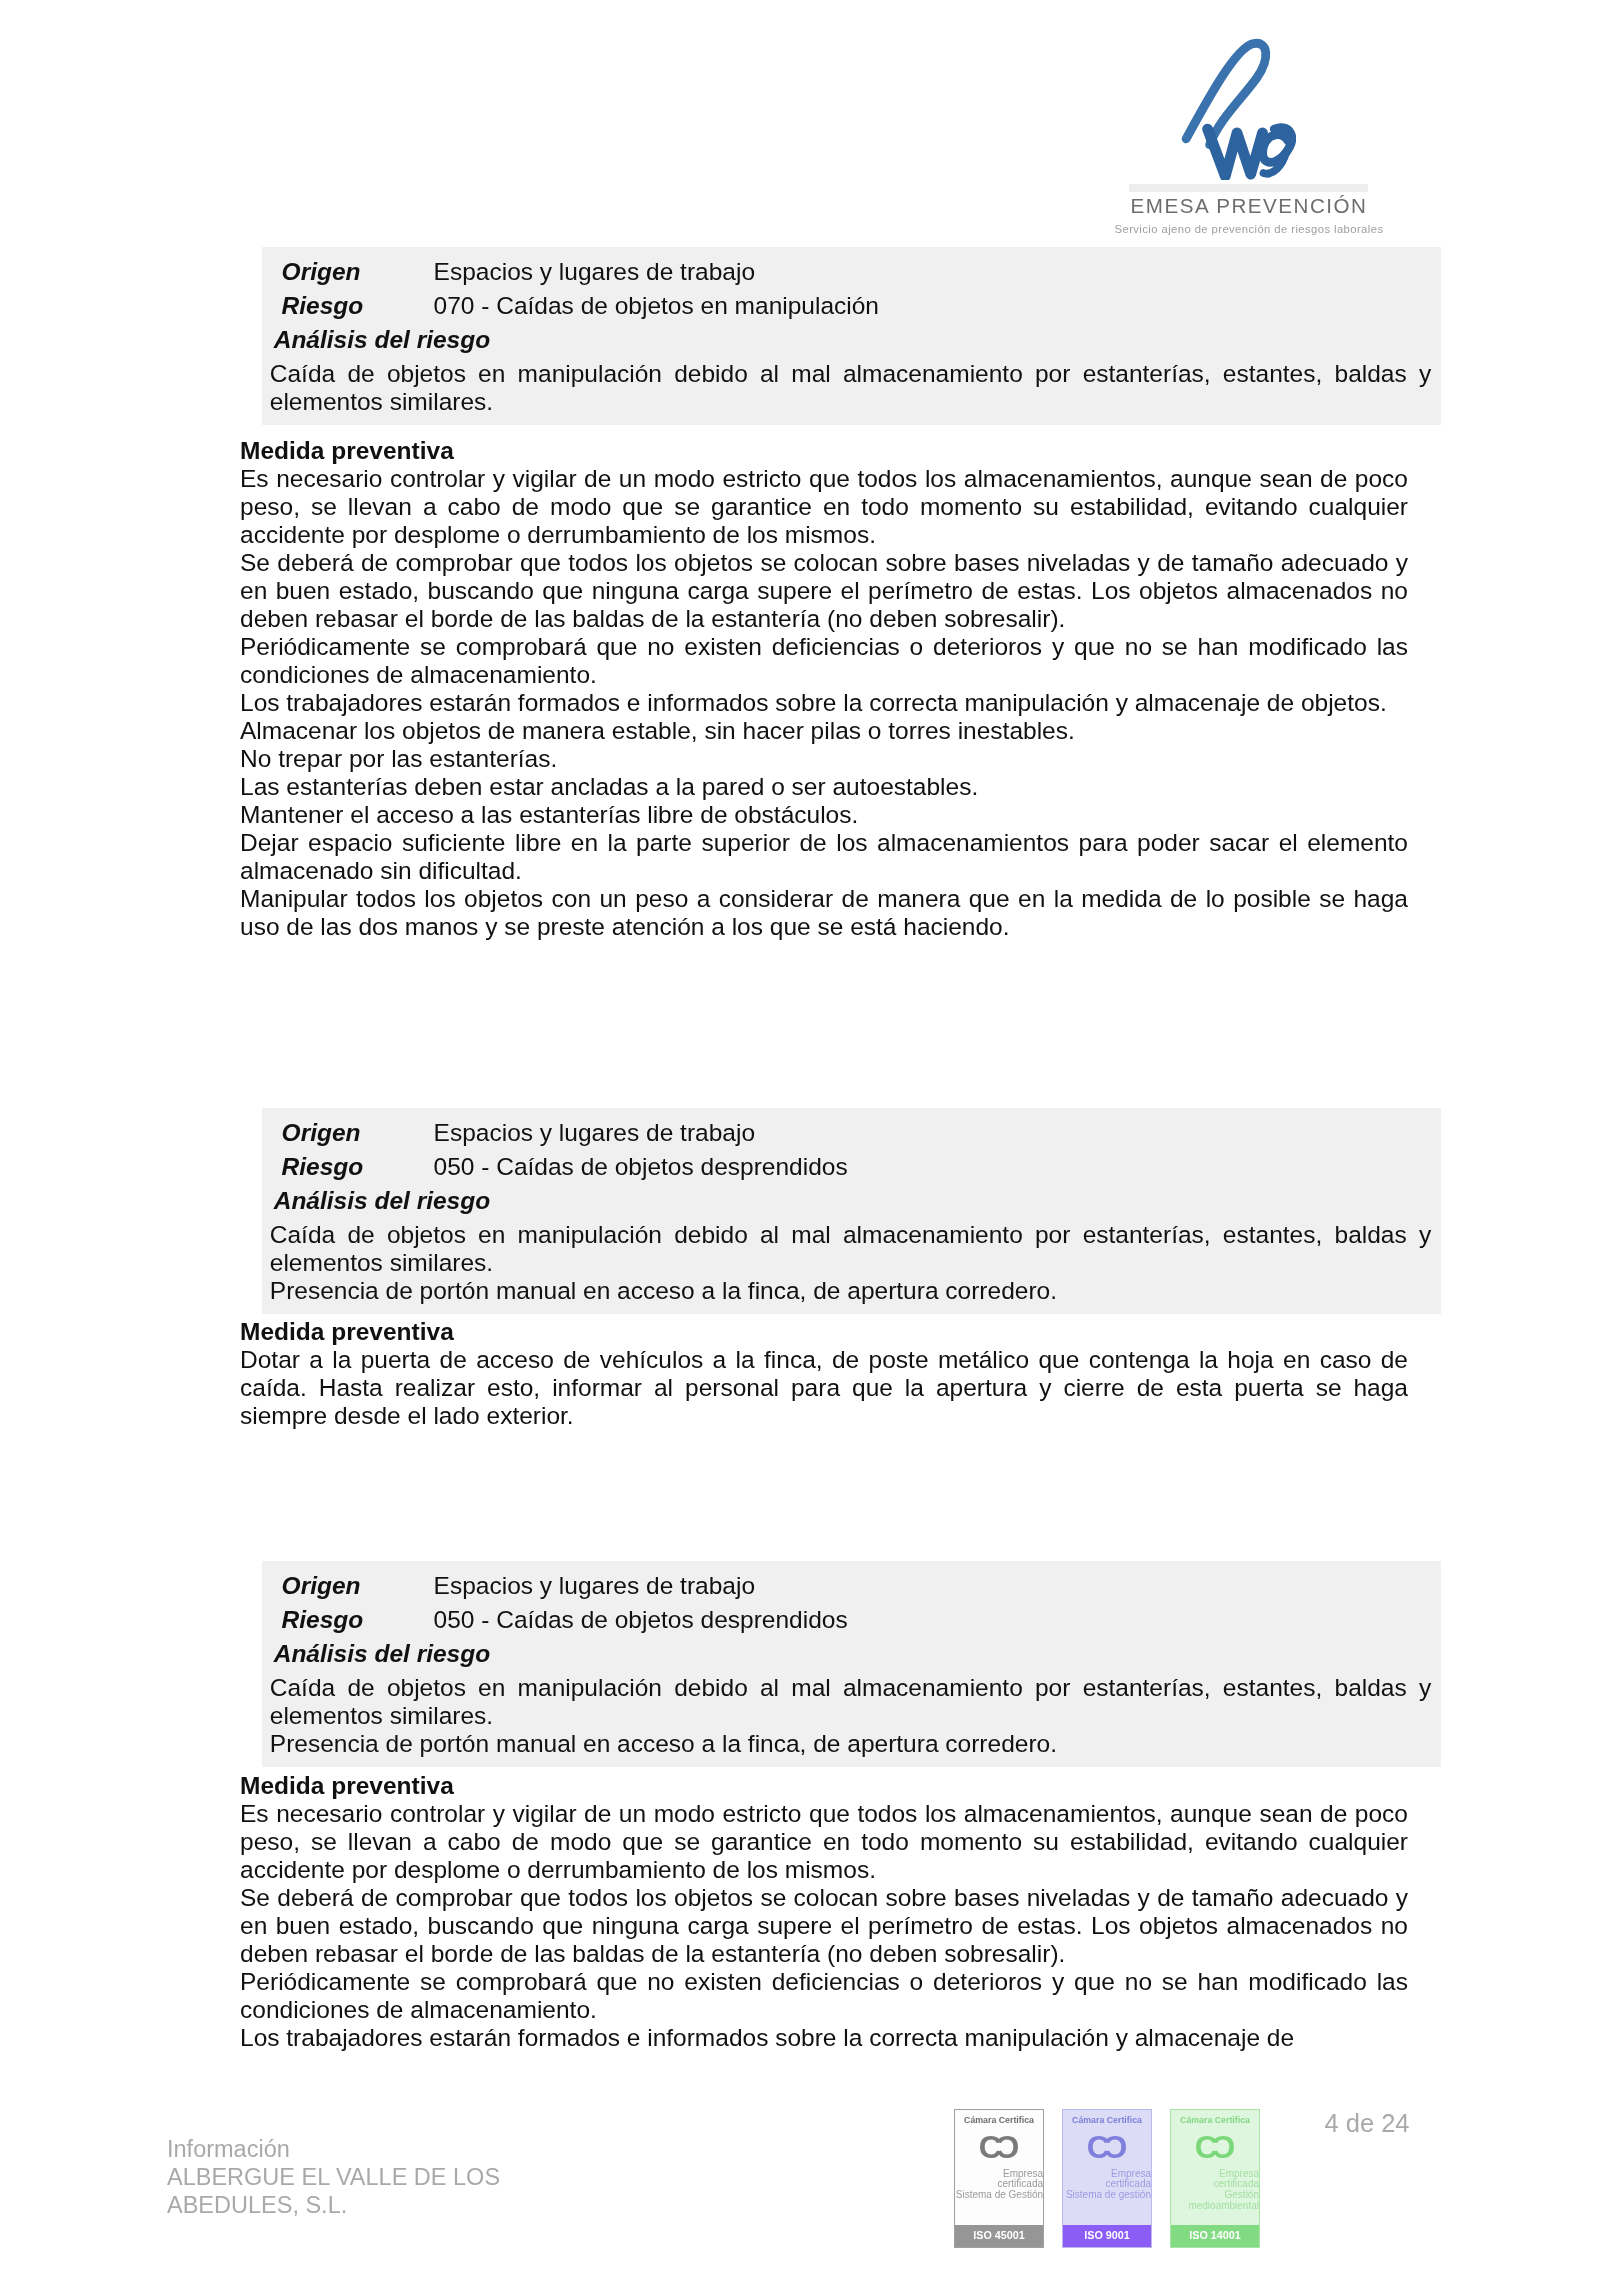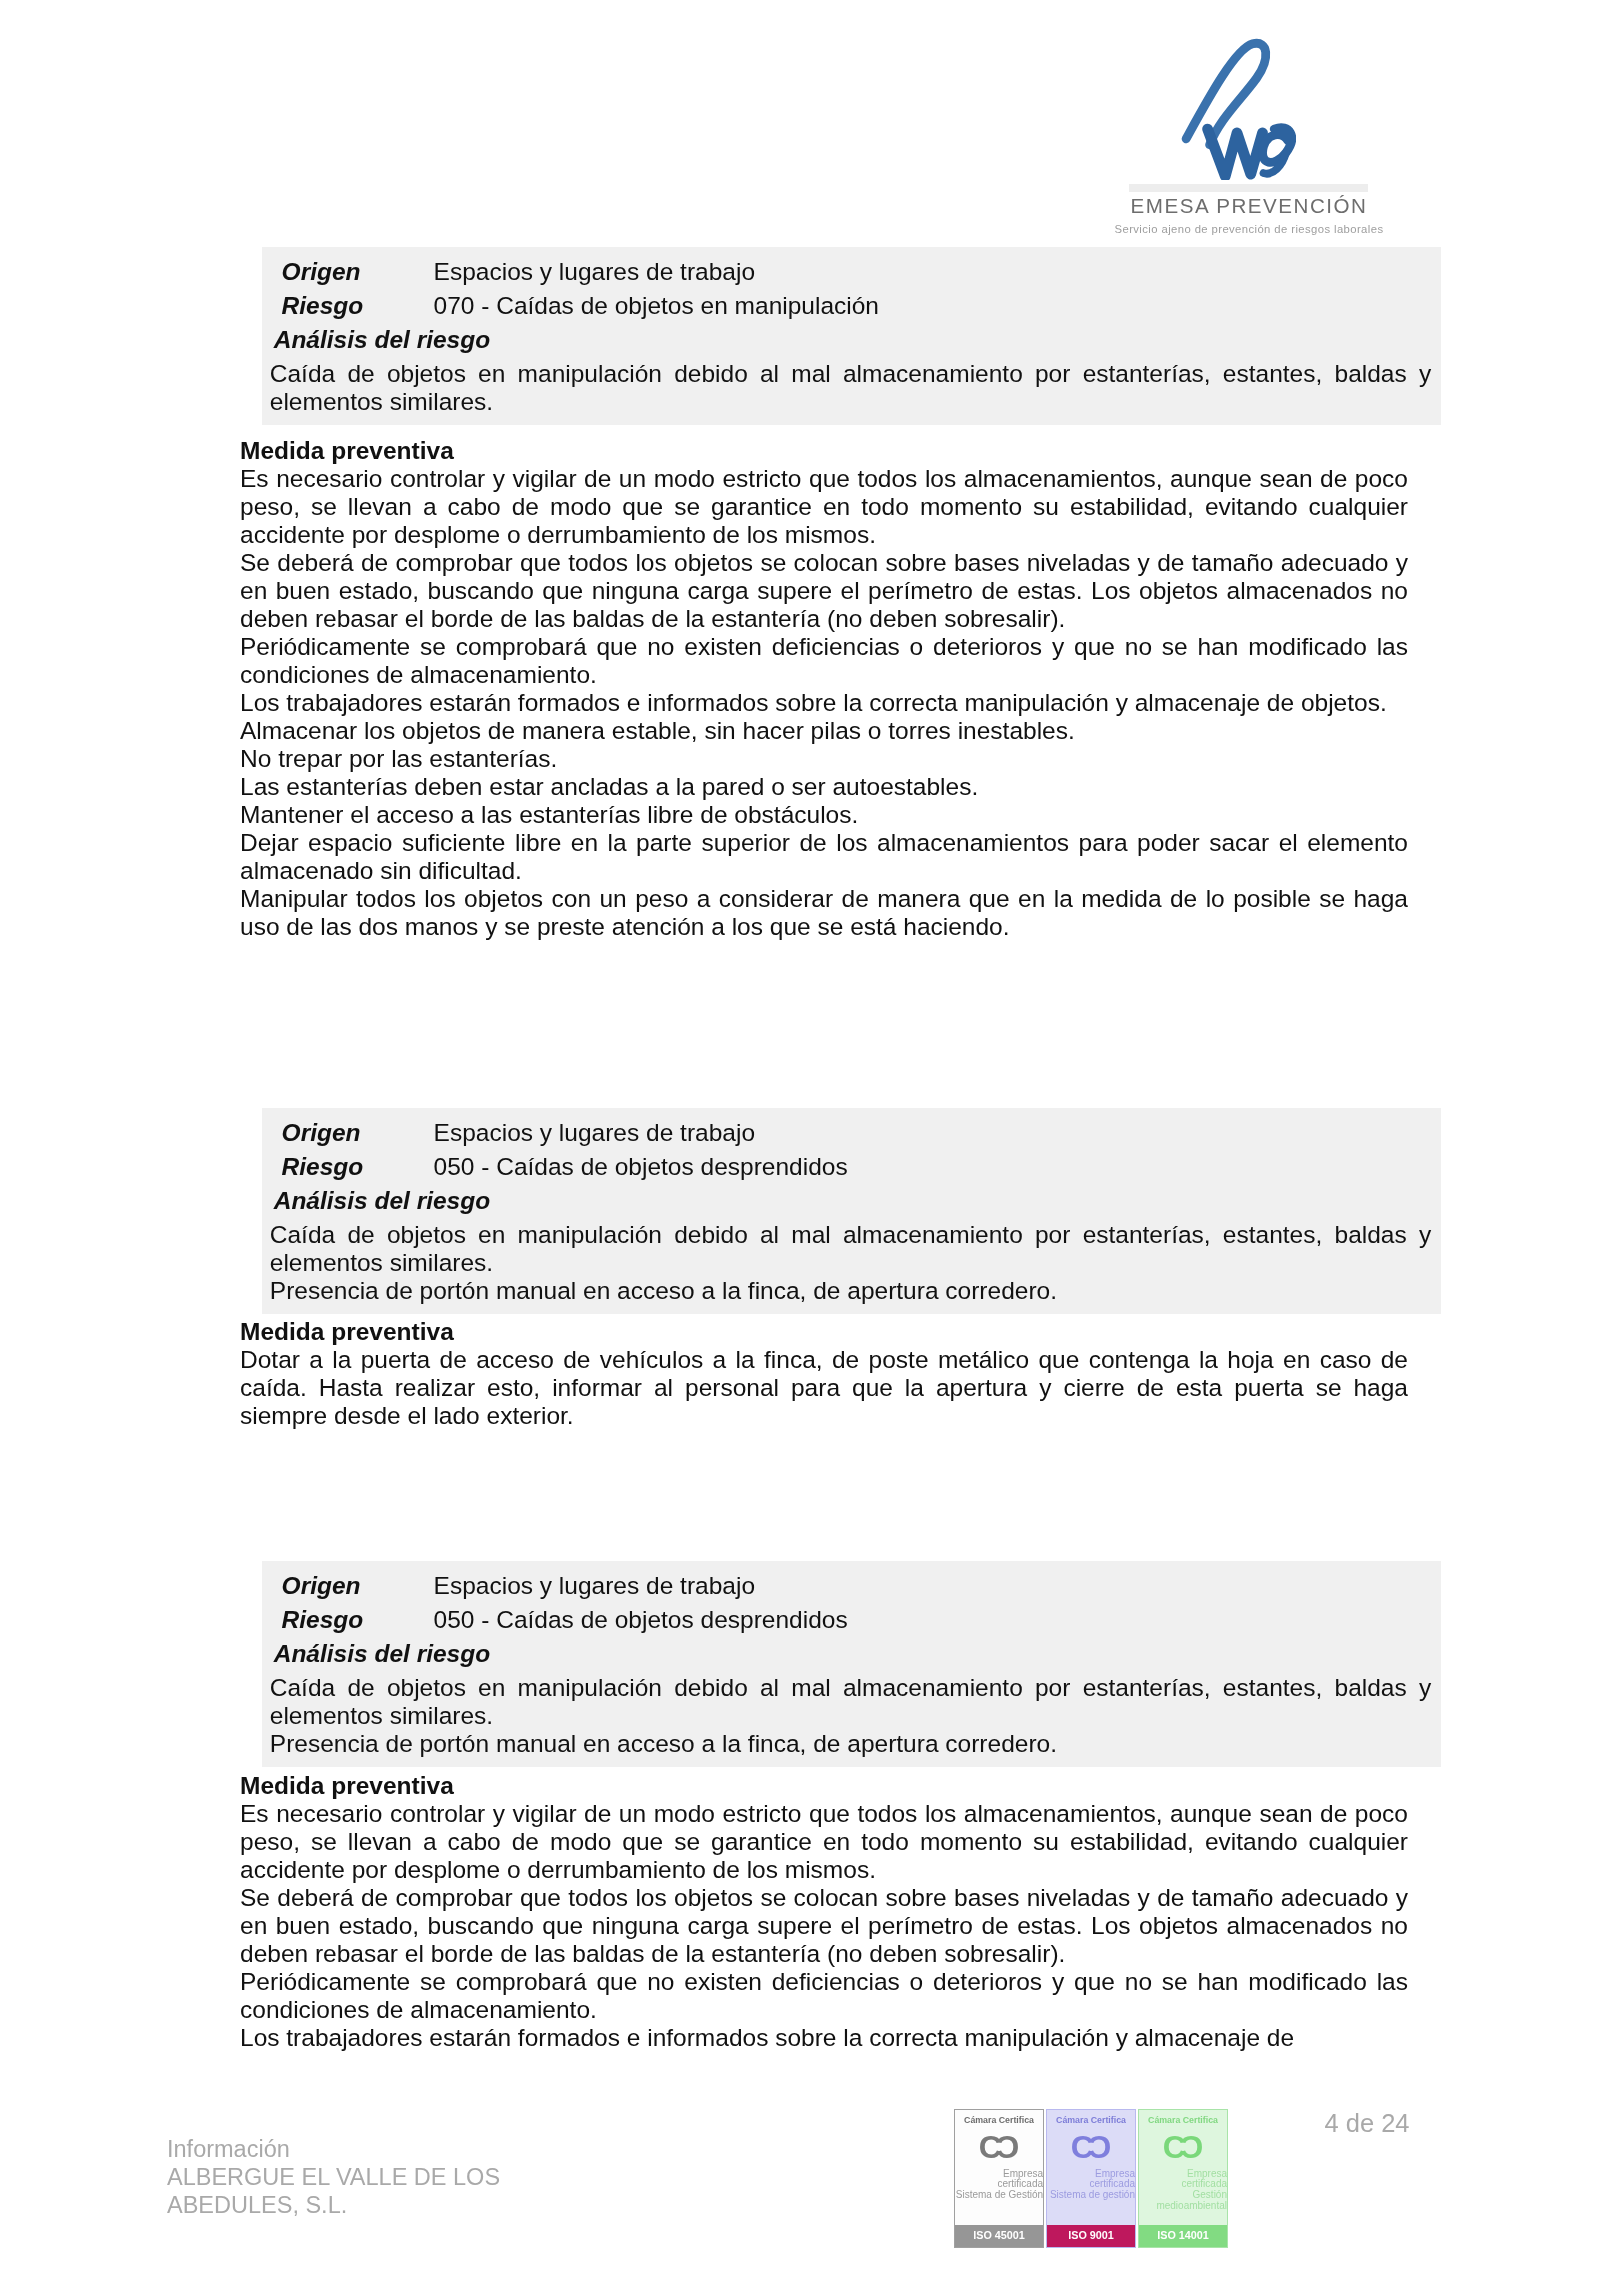--- a/index.html
+++ b/index.html
@@ -38,35 +38,35 @@
     position:absolute;left:240px;width:1168px;box-sizing:border-box;
     font-size:24.5px;
   }
   .measure-title{font-weight:bold;line-height:28px;}
   .measure .para{text-align:justify;line-height:28px;margin:0;}
   
   .footer-info{position:absolute;left:167px;top:2135px;width:431px;
                color:#a9a9a9;font-size:23.5px;line-height:28px;}
   .page-num{position:absolute;left:1313px;top:2109px;width:108px;text-align:center;
             color:#a9a9a9;font-size:25.5px;}
-  .badges{position:absolute;left:954px;top:2109px;display:flex;gap:2px;}
+  .badges{position:absolute;left:954px;top:2109px;display:flex;gap:18px;}
   .badge{width:90px;height:139px;box-sizing:border-box;border:1px solid #aaa;
          display:flex;flex-direction:column;background:#fff;}
   .badge-header{font-size:8.8px;font-weight:bold;text-align:center;padding-top:4.9px;line-height:10.8px;}
   .badge-logo{text-align:center;font-size:32px;font-weight:bold;line-height:43px;letter-spacing:-2.9px;}
   .badge-logo .flip{display:inline-block;transform:scaleX(-1);}
   .badge-sub{font-size:10px;text-align:right;line-height:10.8px;}
   .badge-strip{margin-top:auto;height:21.6px;line-height:21.6px;text-align:center;
                color:#ffffff;font-size:10.8px;font-weight:bold;}
   .badge.b-gray {border-color:#a0a0a0;background:#fdfdfd;}
   .badge.b-gray  .badge-header{color:#6e6e6e;} .badge.b-gray  .badge-logo{color:#7a7a7a;}
   .badge.b-gray  .badge-sub{color:#9a9a9a;}    .badge.b-gray  .badge-strip{background:#969696;}
   .badge.b-blue {border-color:#b9b9ef;background:#dcdcf7;}
   .badge.b-blue  .badge-header{color:#7d7dd8;} .badge.b-blue  .badge-logo{color:#7f7fdd;}
-  .badge.b-blue  .badge-sub{color:#9c9ce0;}    .badge.b-blue  .badge-strip{background:#be185d;}
+  .badge.b-blue  .badge-sub{color:#9c9ce0;}    .badge.b-blue  .badge-strip{background:#8b5cf6;}
   .badge.b-green{border-color:#a8e4a8;background:#def6de;}
   .badge.b-green .badge-header{color:#82d882;} .badge.b-green .badge-logo{color:#7ad87a;}
   .badge.b-green .badge-sub{color:#a2dfa2;}    .badge.b-green .badge-strip{background:#82db82;}
 </style>
 </head>
 <body>
 
 <div class="page">
 
   <div class="logo">

